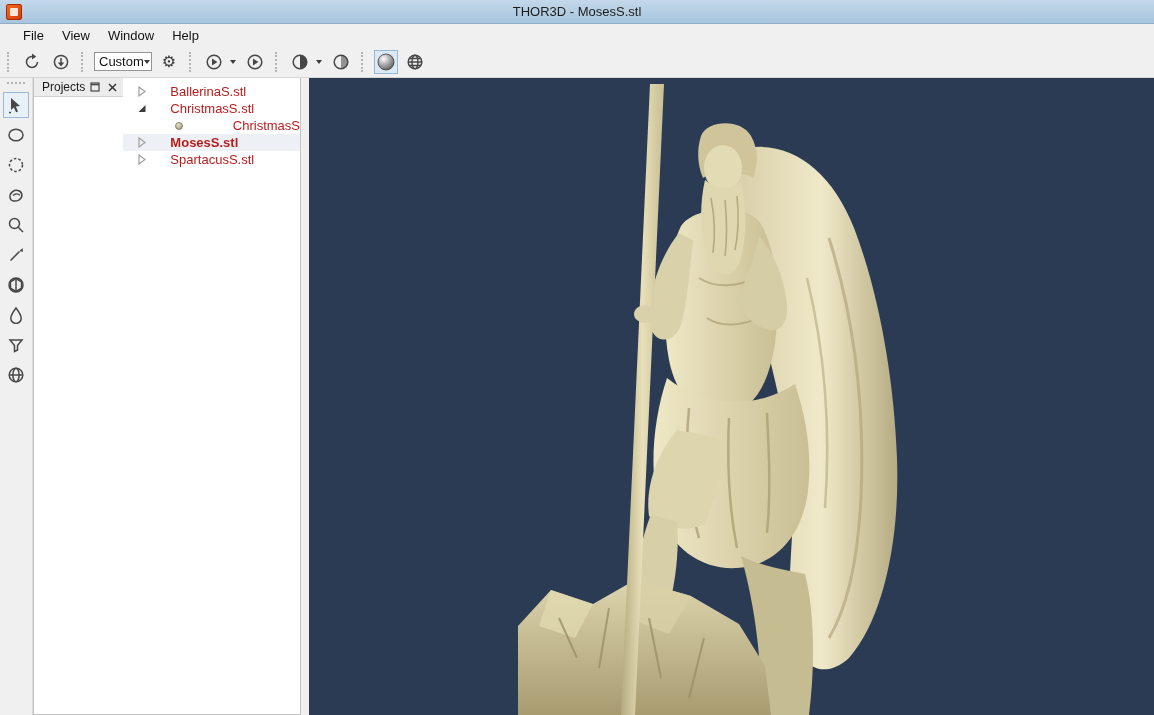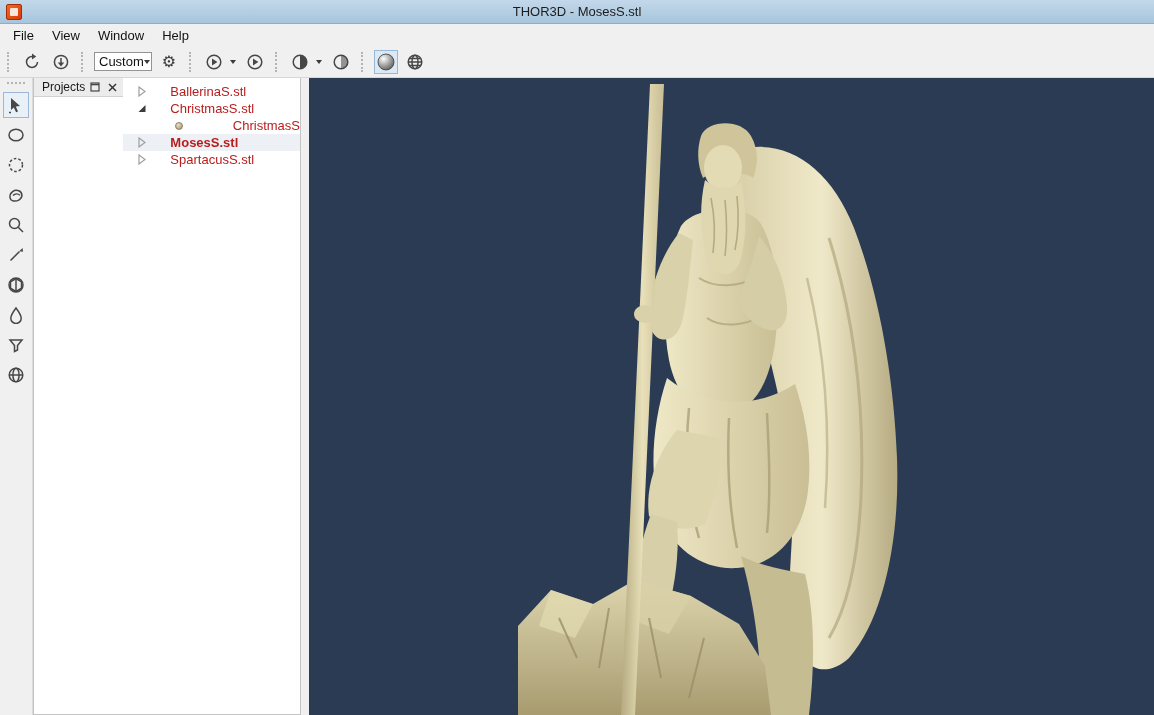--- a/index.html
+++ b/index.html
@@ -9,21 +9,21 @@
   
   .titlebar { height:24px; background:linear-gradient(#c3d8ea,#a7c5dc);
     border-bottom:1px solid #8fadc6; position:relative; display:flex; align-items:center; }
   .app-icon { width:16px; height:16px; margin-left:6px; border-radius:2px;
     background:linear-gradient(135deg,#f46a1e,#d43a0a); border:1px solid #a52c06; position:relative; z-index:2; }
   .app-icon::after { content:""; position:absolute; left:3px; top:3px; width:8px; height:8px;
     background:rgba(255,255,255,.85); border-radius:1px; }
   .title { position:absolute; left:0; right:0; text-align:center; font-size:13px; color:#1c1c1c; }
 
   
-  .menubar { height:22px; background:#f0f0f0; display:flex; align-items:center; padding-left:4px; }
+  .menubar { height:22px; background:#f0f0f0; display:flex; align-items:center; padding-left:14px; }
   .menu-item { font-size:13px; color:#111; padding:2px 9px; cursor:default; }
 
   
   .toolbar { height:32px; background:#f0f0f0; border-bottom:1px solid #d6d6d6;
     display:flex; align-items:center; gap:5px; padding-left:4px; }
   .grip-v { width:5px; height:20px; border-left:2px dotted #b4b4b4; margin:0 3px; }
   .tbtn { width:24px; height:24px; border:1px solid transparent; background:transparent;
     display:flex; align-items:center; justify-content:center; padding:0; cursor:default; }
   .tbtn.pressed { background:#dce9f5; border:1px solid #98b8d8; }
   .gear-glyph { font-size:16px; color:#3d3d3d; line-height:1; }

